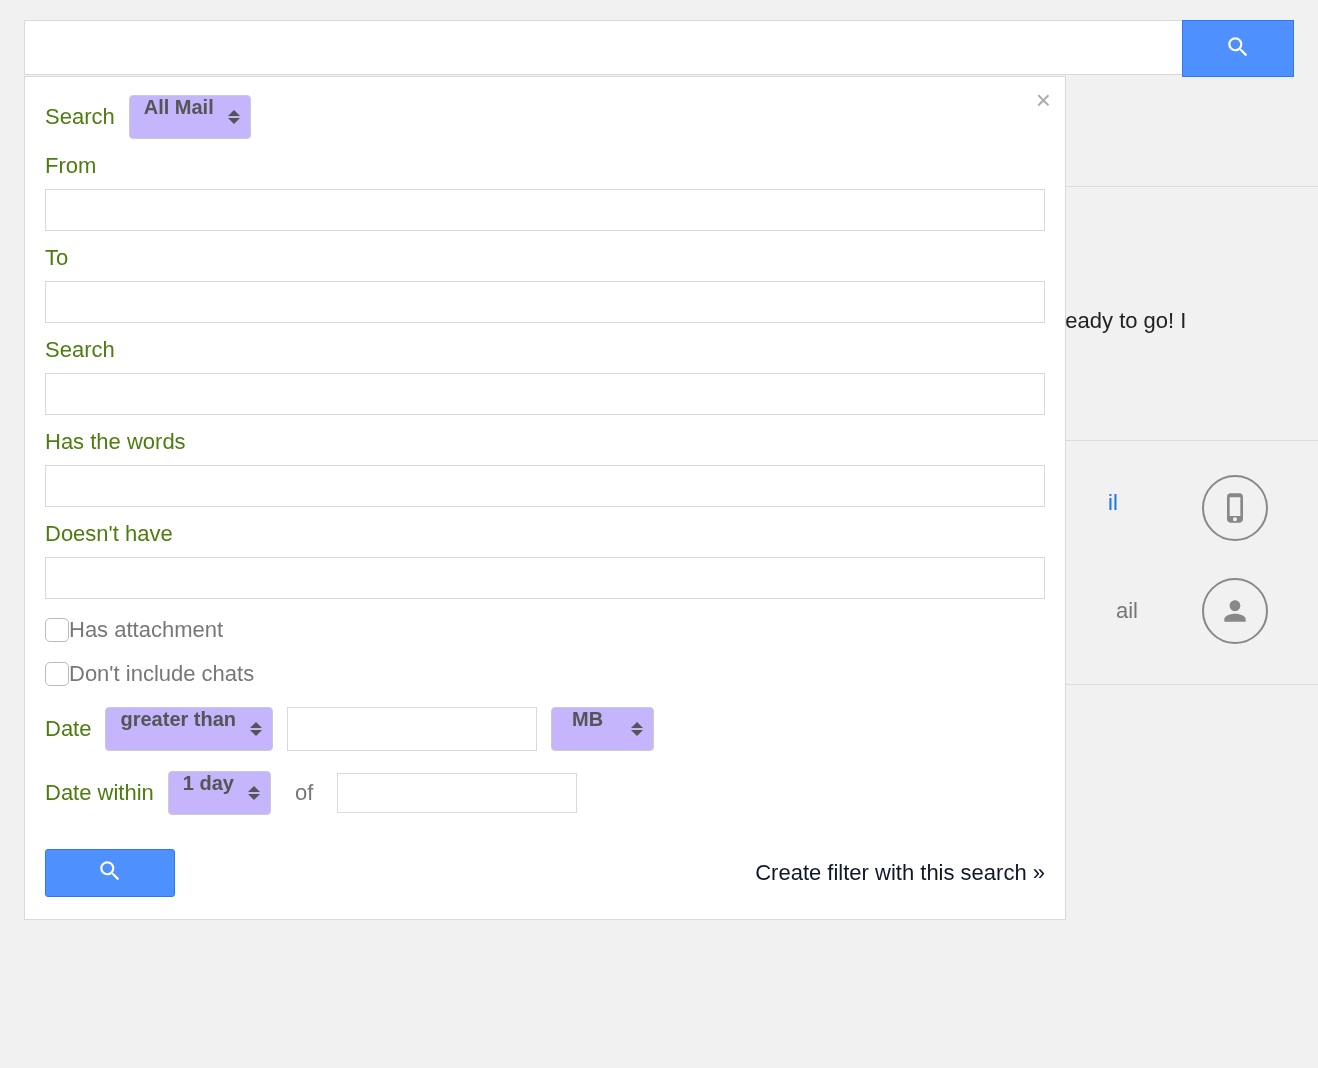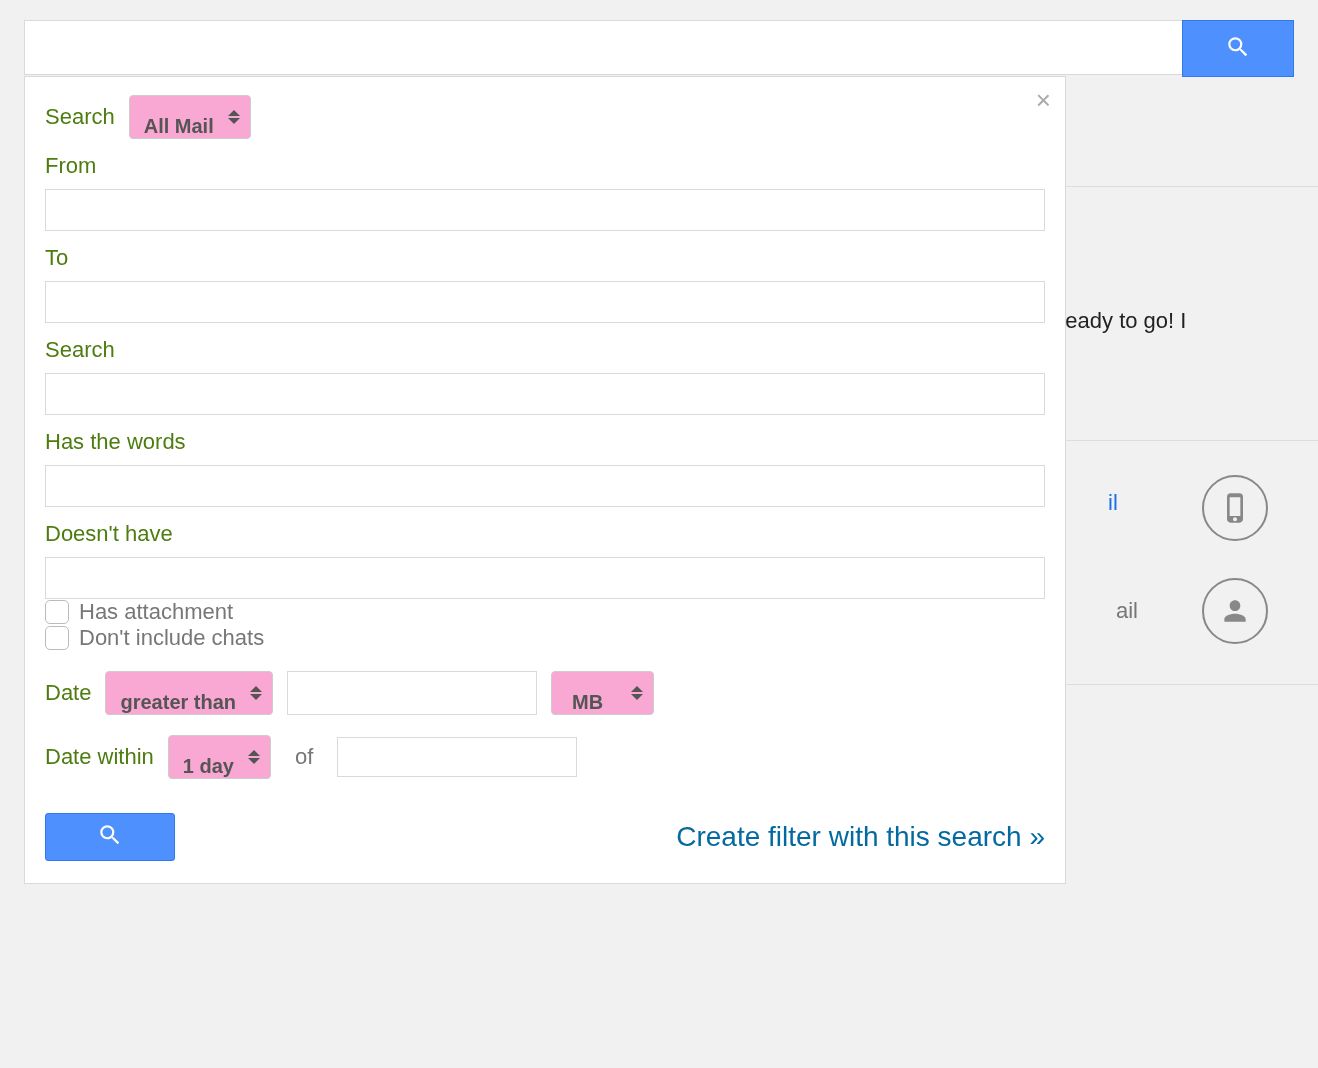--- a/index.html
+++ b/index.html
@@ -23,36 +23,36 @@
   .hr-bg.a{top:186px;}
   .hr-bg.b{top:440px;}
   .hr-bg.c{top:684px;}
   
   .panel{position:absolute;left:24px;top:76px;width:1042px;background:#fff;border:1px solid #d9d9d9;box-sizing:border-box;padding:14px 20px 22px 20px;}
   .panel .close{position:absolute;right:14px;top:10px;font-size:26px;color:#aaa;cursor:pointer;line-height:1;}
   .field-label{font-size:22px;color:#4d7c0f;margin:14px 0 10px 0;}
   .field-input{width:100%;height:42px;border:1px solid #d9d9d9;box-sizing:border-box;padding:0 10px;font-size:20px;background:#fff;}
   .row{display:flex;align-items:center;margin-top:20px;gap:14px;}
   .row .field-label{margin:0;}
-  .select{display:inline-flex;align-items:flex-end;height:42px;background:#f9a8d4;border:1px solid #ccc;border-radius:4px;padding:0 36px 0 14px;font-size:20px;font-weight:bold;color:#555;position:relative;cursor:pointer;}
+  .select{display:inline-flex;align-items:flex-start;height:42px;background:#c4b5fd;border:1px solid #ccc;border-radius:4px;padding:0 36px 0 14px;font-size:20px;font-weight:bold;color:#555;position:relative;cursor:pointer;}
   .select .spinner{position:absolute;right:10px;top:50%;transform:translateY(-50%);display:flex;flex-direction:column;gap:2px;}
   .select .spinner::before,.select .spinner::after{content:"";display:block;width:0;height:0;border-left:6px solid transparent;border-right:6px solid transparent;}
   .select .spinner::before{border-bottom:6px solid #555;}
   .select .spinner::after{border-top:6px solid #555;}
-  .checkbox-row{display:flex;align-items:center;gap:10px;}
+  .checkbox-row{display:flex;align-items:center;margin-top:18px;}
   .checkbox{width:22px;height:22px;border:1px solid #bbb;border-radius:5px;background:#fff;cursor:pointer;}
   .checkbox-label{font-size:22px;color:#777;}
   .size-row .field-label{}
   .size-input{width:250px;height:44px;border:1px solid #d9d9d9;background:#fff;box-sizing:border-box;padding:0 10px;font-size:20px;}
   .of-label{font-size:22px;color:#777;margin:0 10px;}
   .date-input{width:240px;height:40px;border:1px solid #d9d9d9;background:#fff;box-sizing:border-box;padding:0 10px;font-size:20px;}
   .bottom-row{display:flex;align-items:center;justify-content:space-between;margin-top:34px;}
   .panel-search-btn{width:128px;height:46px;background:#4d90fe;border:1px solid #3079ed;border-radius:3px;display:flex;align-items:center;justify-content:center;cursor:pointer;}
   .panel-search-btn svg{width:26px;height:26px;fill:#fff;}
-  .create-filter{font-size:28px;color:#0369a1;cursor:pointer;}
+  .create-filter{font-size:22px;color:#0f172a;cursor:pointer;}
 </style>
 </head>
 <body>
 
 <div class="viewport">
   <div class="page-bg">
     <div class="hr-bg a"></div>
     <div class="hr-bg b"></div>
     <div class="hr-bg c"></div>
     <div class="bg-ready">ready to go! I</div>

